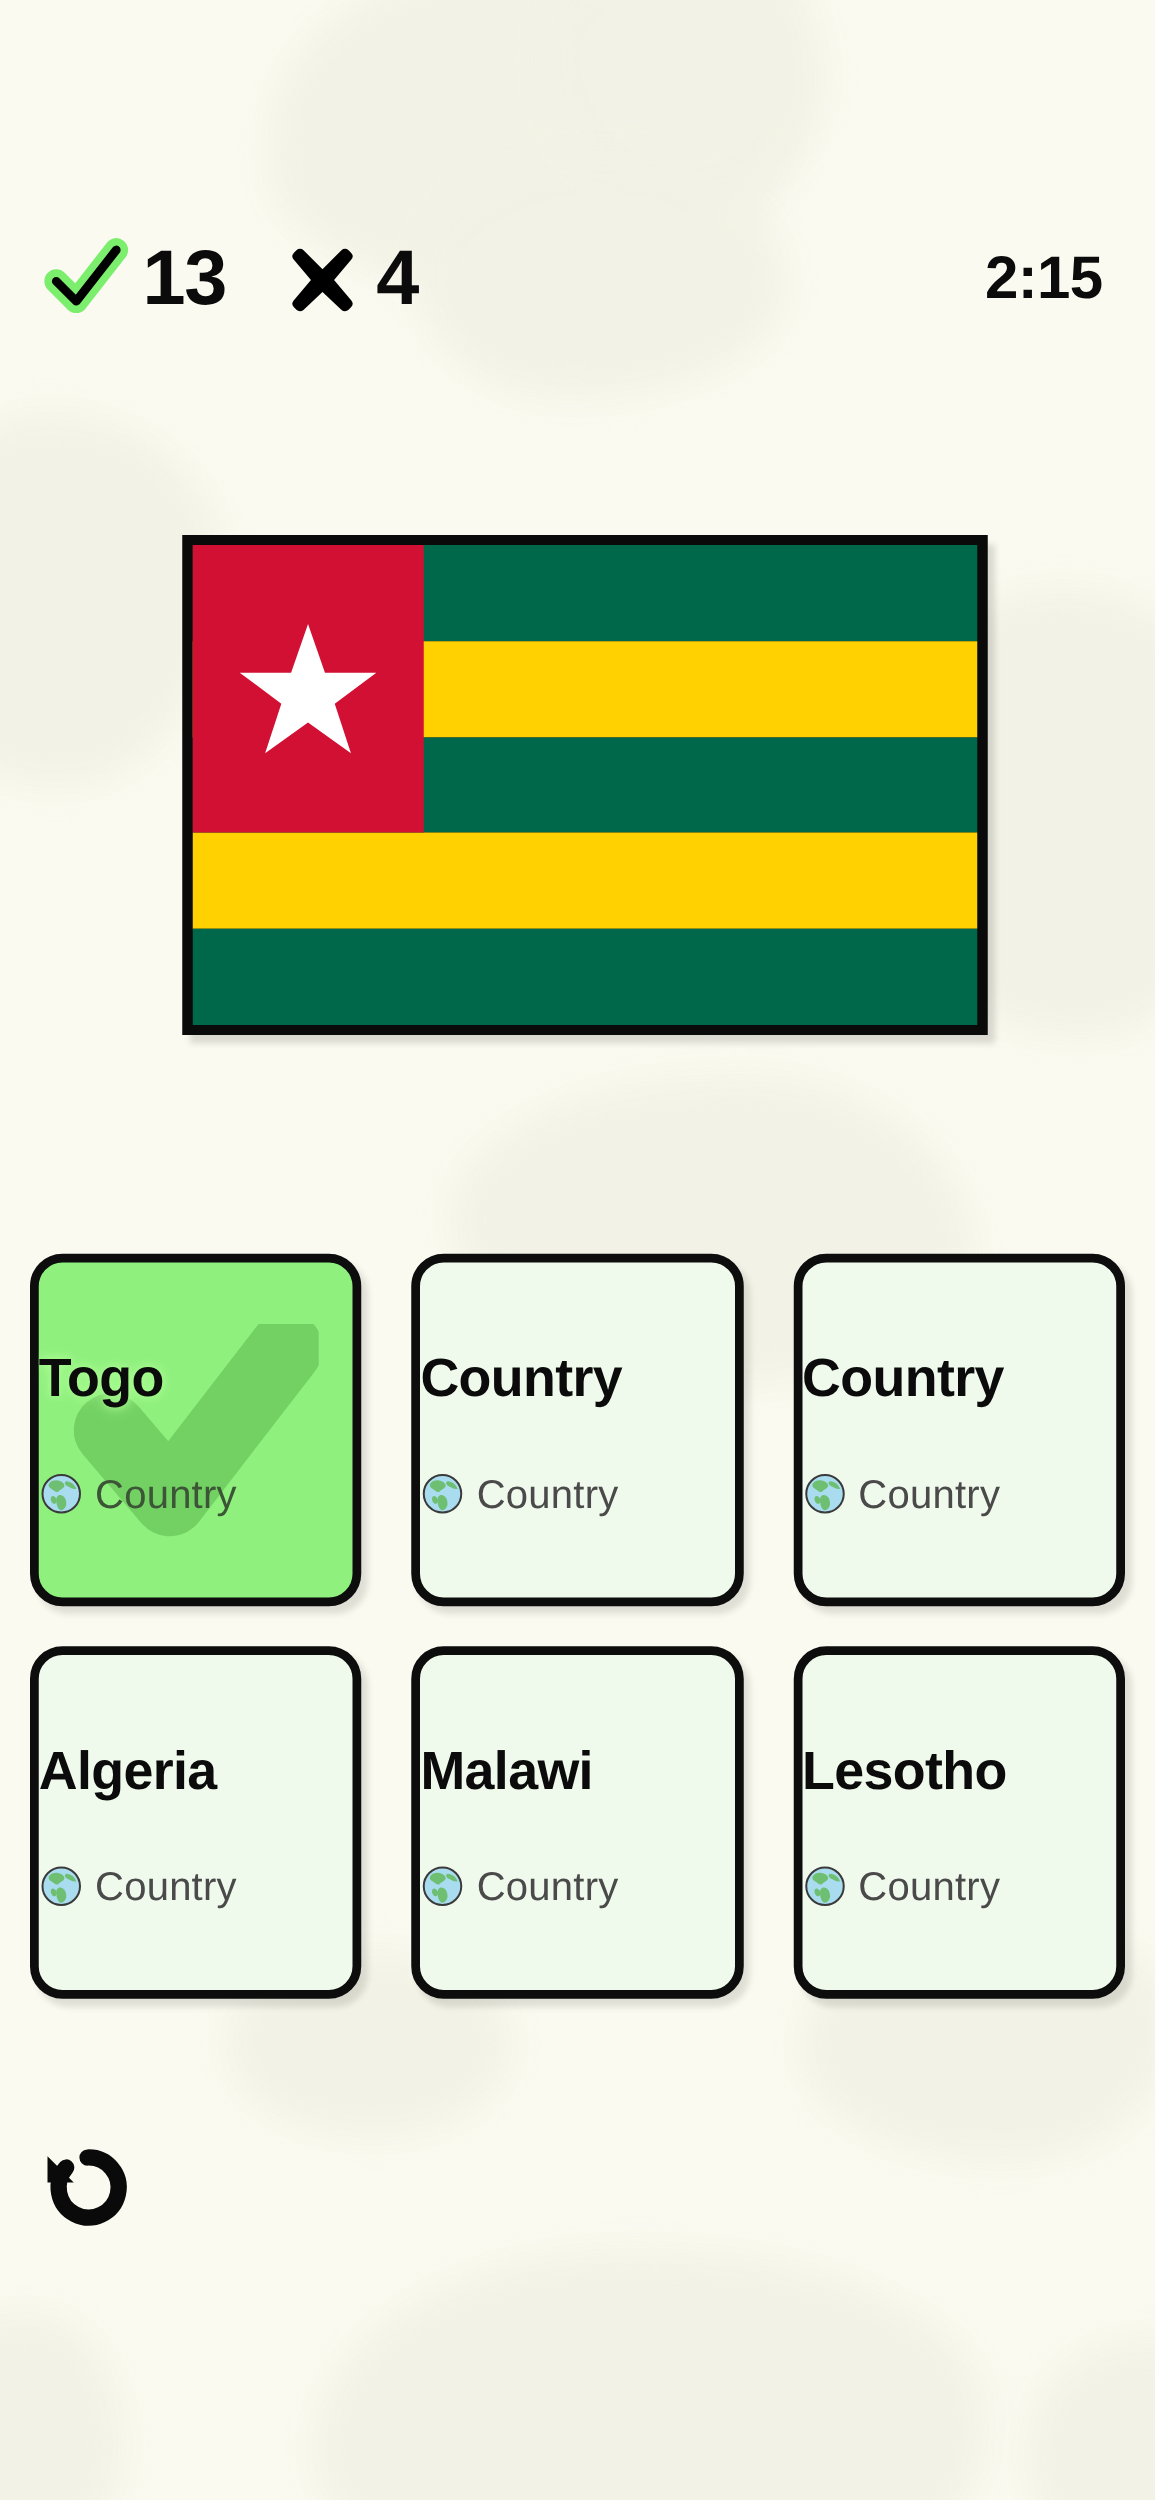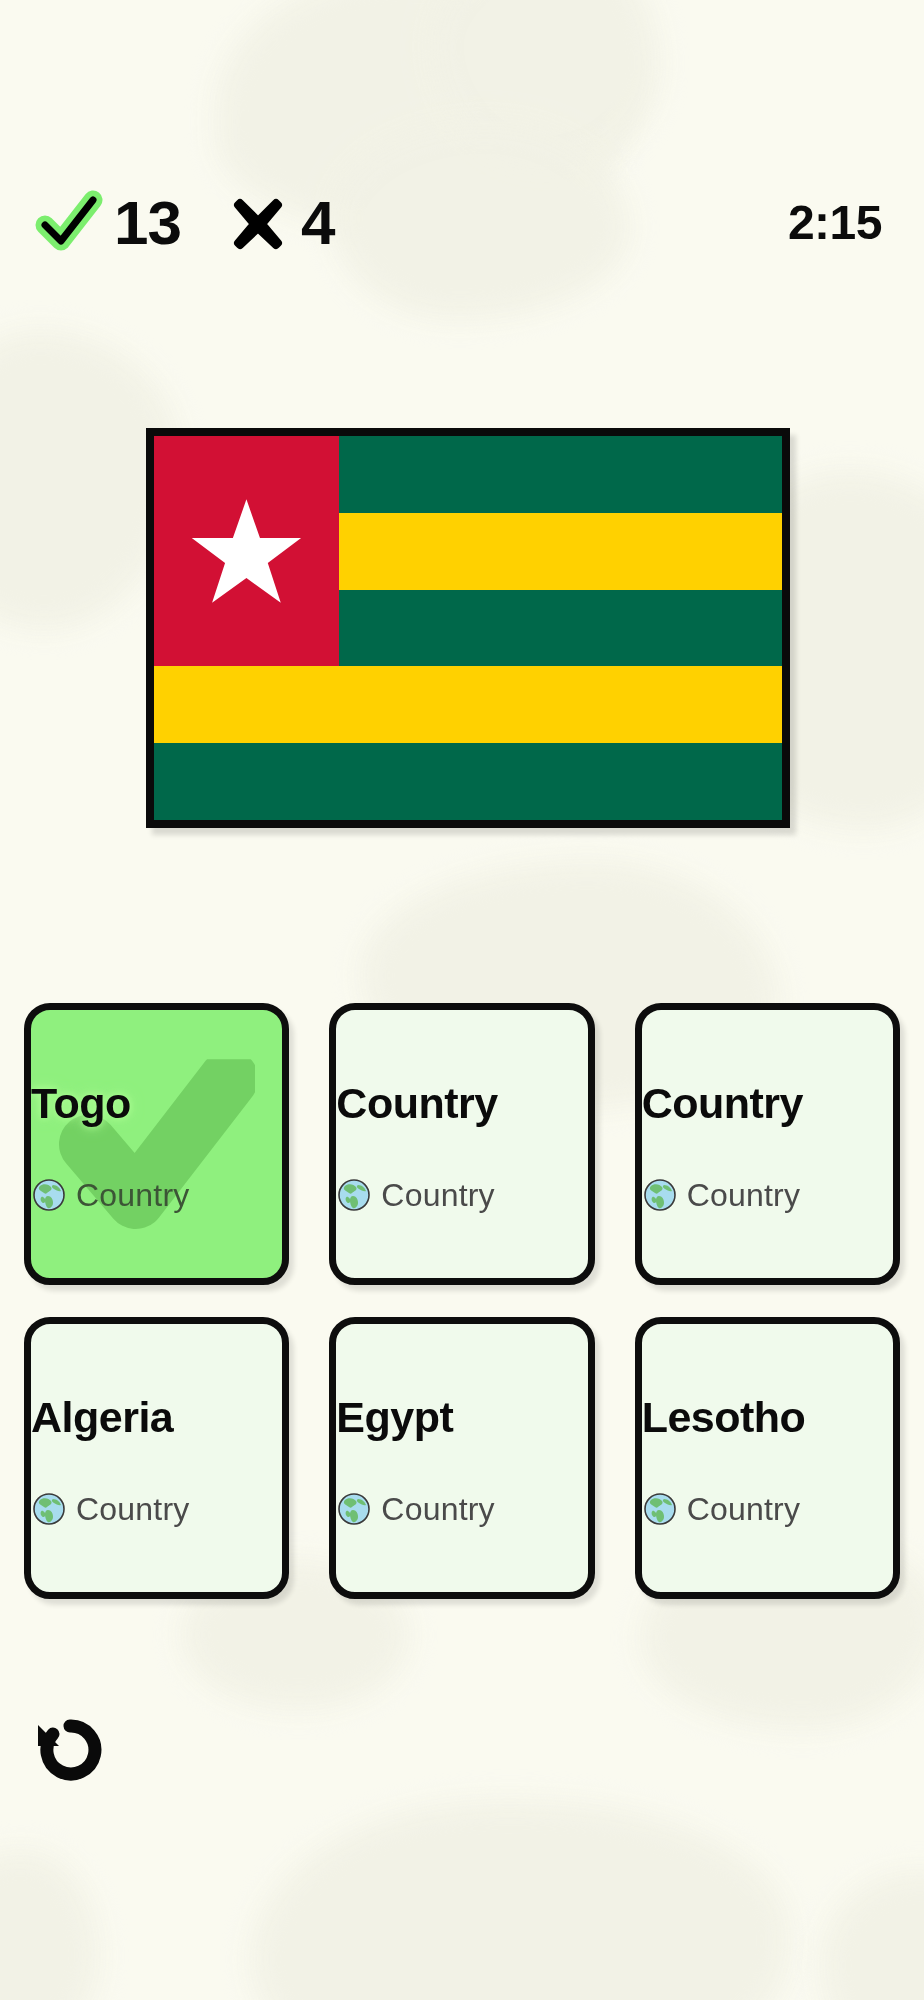--- a/index.html
+++ b/index.html
@@ -340,21 +340,21 @@
           <path d="M9 9 C12 6 18 7 20 10 C22 13 18 14 16 16 C14 18 12 15 10 14 C8 13 7 11 9 9 Z" fill="#6FBF73"></path>
           <path d="M22 8 C26 8 29 11 30 14 C28 15 25 13 23 12 C21 11 20 9 22 8 Z" fill="#6FBF73"></path>
           <path d="M17 19 C20 19 22 22 22 26 C22 29 19 32 17 31 C15 30 14 26 14 23 C14 21 15 19 17 19 Z" fill="#6FBF73"></path>
           <path d="M12 20 C14 21 15 23 14 25 C13 27 11 26 10 24 C9 22 10 19 12 20 Z" fill="#6FBF73"></path>
         </svg>
         <span class="card-meta-label">Country</span>
       </div>
     </div>
 
     <div class="answer-card">
-      <div class="card-title">Egypt</div>
+      <div class="card-title">Malawi</div>
       <div class="card-meta">
         <svg class="globe-icon" width="36" height="36" viewBox="0 0 36 36">
           <circle cx="18" cy="18" r="15" fill="#A8DCEE" stroke="#3A3A3A" stroke-width="1.6"></circle>
           <path d="M9 9 C12 6 18 7 20 10 C22 13 18 14 16 16 C14 18 12 15 10 14 C8 13 7 11 9 9 Z" fill="#6FBF73"></path>
           <path d="M22 8 C26 8 29 11 30 14 C28 15 25 13 23 12 C21 11 20 9 22 8 Z" fill="#6FBF73"></path>
           <path d="M17 19 C20 19 22 22 22 26 C22 29 19 32 17 31 C15 30 14 26 14 23 C14 21 15 19 17 19 Z" fill="#6FBF73"></path>
           <path d="M12 20 C14 21 15 23 14 25 C13 27 11 26 10 24 C9 22 10 19 12 20 Z" fill="#6FBF73"></path>
         </svg>
         <span class="card-meta-label">Country</span>
       </div>

